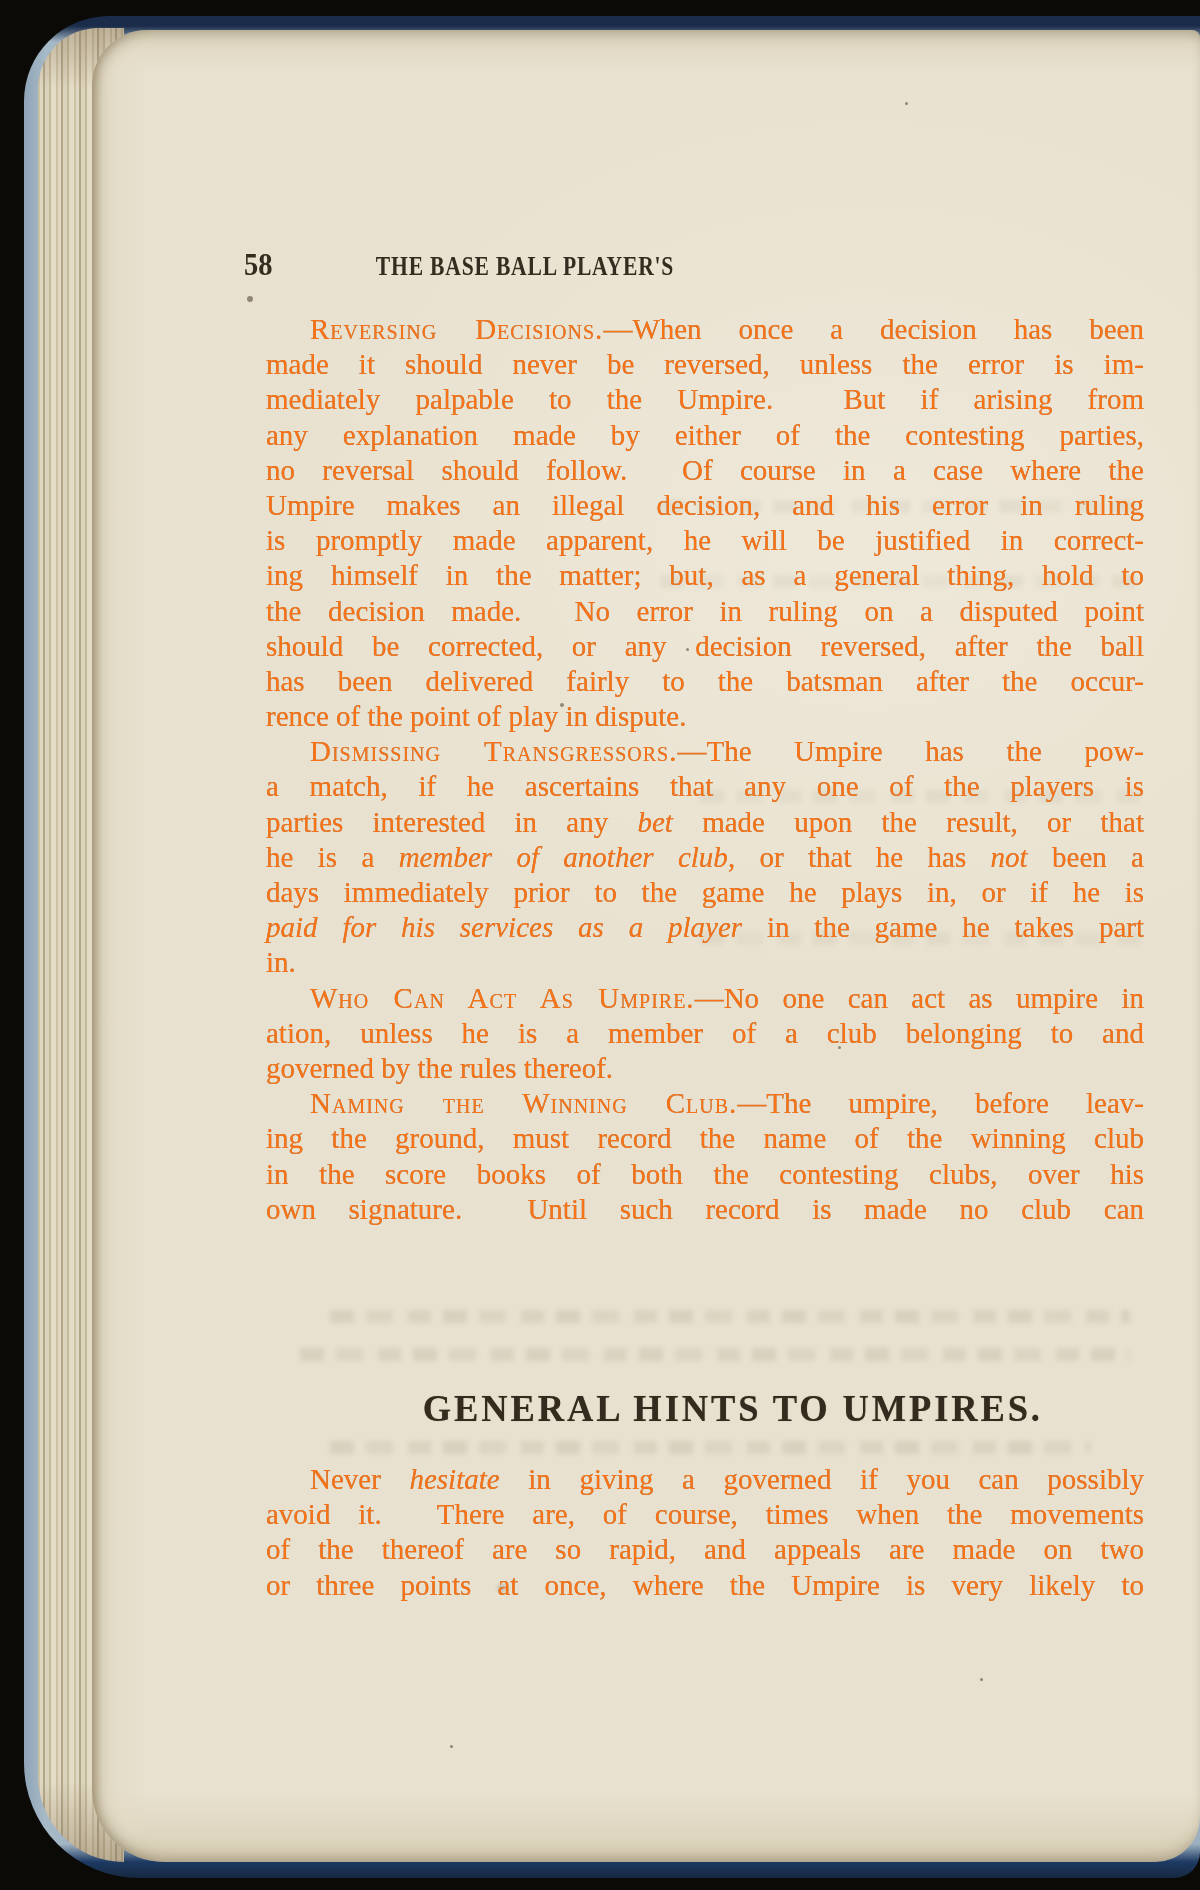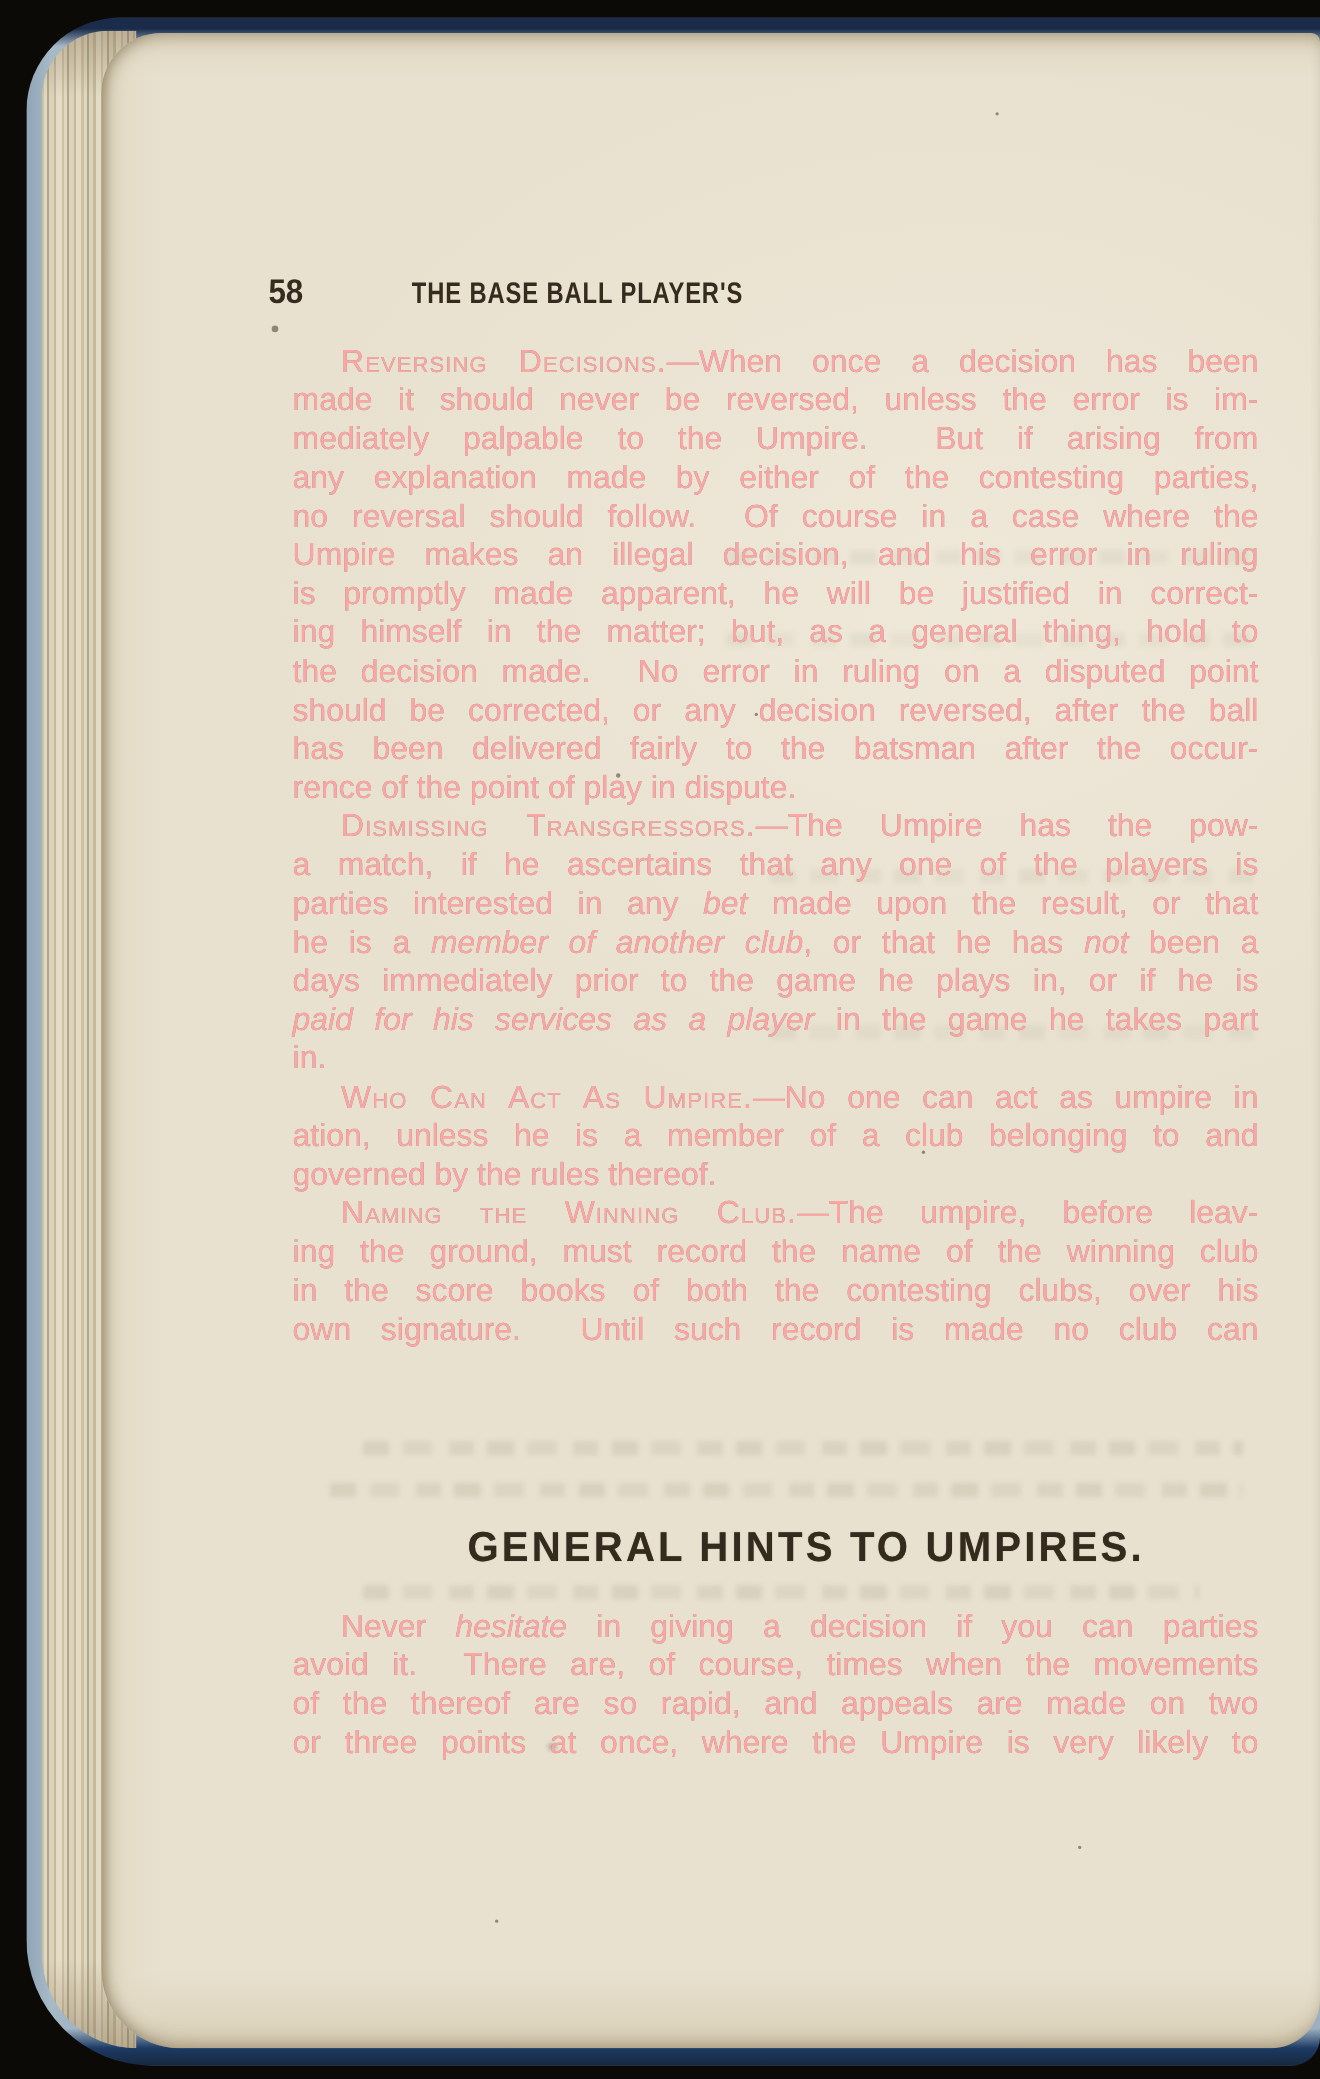--- a/index.html
+++ b/index.html
@@ -1,17 +1,17 @@
 <!DOCTYPE html>
 <html><head>
 <meta charset="utf-8">
 <style>
   html,body{margin:0;padding:0;background:#0b0a07;}
   .scene{position:relative;width:1200px;height:1890px;background:#0b0a07;overflow:hidden;
-         font-family:Liberation Sans, sans-serif;}
+         font-family:Liberation Serif, serif;}
 
   
   .cover{position:absolute;left:24px;top:16px;width:1176px;height:1862px;
          border-radius:85px 0 26px 115px;
          background:
            linear-gradient(180deg,#1a2c49 0,#1a2c49 10px,rgba(26,44,73,0) 26px),
            linear-gradient(0deg,#16283f 0,#1d3a63 16px,rgba(29,58,99,0) 34px),
            linear-gradient(90deg,#8fa4b6 0,#a7bac8 22px,#9db0c0 60px,#9db0c0 100%);}
 
   
@@ -45,21 +45,21 @@
 
   .speck{position:absolute;background:rgba(72,60,42,.55);border-radius:50%;}
 
   
   .pageno{position:absolute;left:244px;top:247px;font-size:31px;font-weight:bold;
           color:#352c1f;transform:scaleX(.92);transform-origin:left;}
   .running{position:absolute;left:525px;top:251px;white-space:nowrap;
            font-size:27px;font-weight:bold;letter-spacing:1px;color:#352c1f;
            transform:translateX(-50%) scaleX(.80);}
 
-  .textcol{position:absolute;left:266px;width:878px;color:#fca5a5;
+  .textcol{position:absolute;left:266px;width:878px;color:#f97316;
            font-size:29px;line-height:35.2px;
            text-shadow:0 0 .6px rgba(54,45,32,.55);}
   .bodytext{top:312px;}
   .bodytext2{top:1462px;}
   .paragraph{margin:0;}
   .line{height:35.2px;text-align:justify;text-align-last:justify;white-space:normal;}
   .line.first{text-indent:44px;}
   .line.noju{text-align-last:left;}
   .seg-i{font-style:italic;}
   .seg-sc{font-variant:small-caps;letter-spacing:1px;}
@@ -131,20 +131,20 @@
         <div class="line"><span class="seg-n">ing the ground, must record the name of the winning club</span></div>
         <div class="line"><span class="seg-n">in the score books of both the contesting clubs, over his</span></div>
         <div class="line"><span class="seg-n">own signature.&nbsp; Until such record is made no club can</span></div>
       </div>
     </div>
 
   <div class="heading">GENERAL HINTS TO UMPIRES.</div>
 
   <div class="textcol bodytext2">
       <div class="paragraph">
-        <div class="line first"><span class="seg-n">Never </span><span class="seg-i">hesitate</span><span class="seg-n"> in giving a decision if you can parties</span></div>
+        <div class="line first"><span class="seg-n">Never </span><span class="seg-i">hesitate</span><span class="seg-n"> in giving a governed if you can possibly</span></div>
         <div class="line"><span class="seg-n">avoid it.&nbsp; There are, of course, times when the movements</span></div>
         <div class="line"><span class="seg-n">of the thereof are so rapid, and appeals are made on two</span></div>
         <div class="line"><span class="seg-n">or three points at once, where the Umpire is very likely to</span></div>
       </div>
     </div>
 
 </div>
 
 </body></html>

